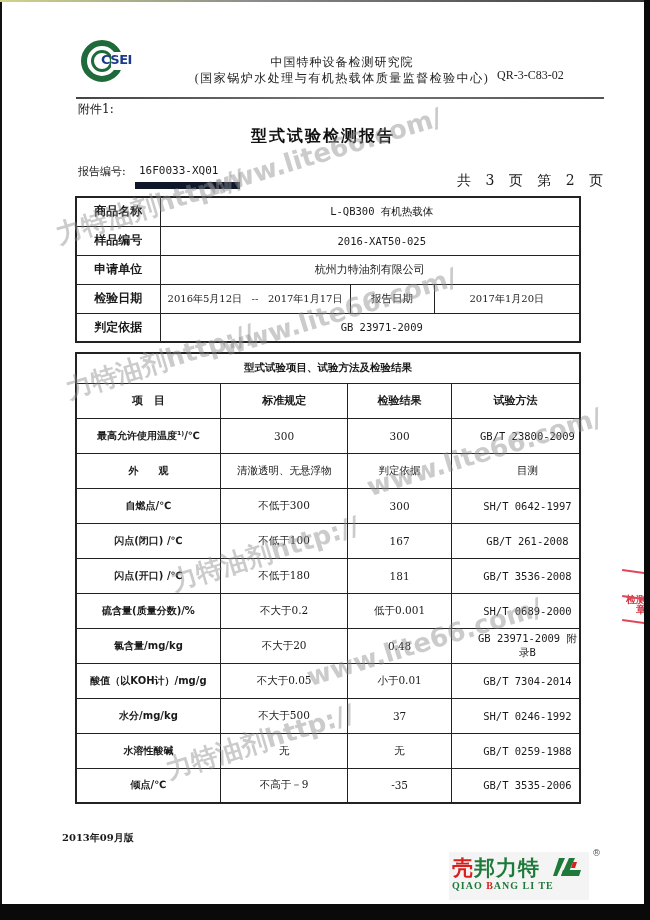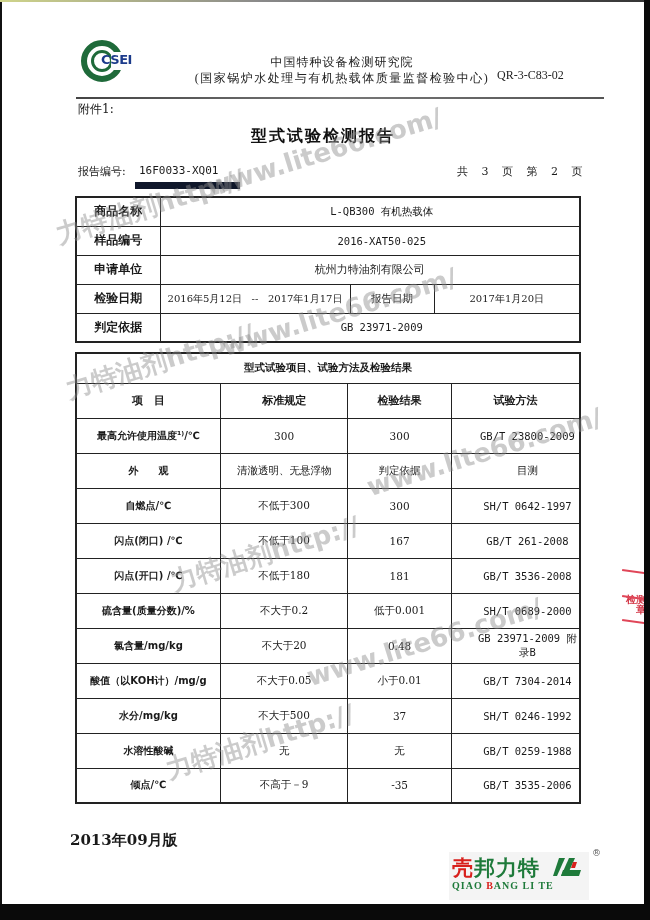--- a/index.html
+++ b/index.html
@@ -25,41 +25,41 @@
   .org .l1 { display: block; letter-spacing: 1px; }
   .org .l2 { display: block; letter-spacing: 1.5px; font-family: Liberation Serif, serif; }
   .docno { position: absolute; left: 495px; top: 66px; font-family: "Liberation Serif", serif; font-size: 12px; color: #222; }
   .hr { position: absolute; left: 74px; top: 95px; width: 528px; height: 2px; background: linear-gradient(90deg,#444,#777 50%,#555); }
   .attach { position: absolute; left: 76px; top: 99px; font-size: 12px; }
 
   .title { position: absolute; left: 0; width: 642px; top: 124px; text-align: center; font-size: 16px; font-weight: bold; letter-spacing: 2px; font-family: "DejaVu Serif", serif; color: #111; }
 
   .reportno-label { position: absolute; left: 76px; top: 162px; font-size: 11px; }
   .reportno { position: absolute; left: 133px; top: 162px; width: 105px; font-size: 11px; font-family: "DejaVu Sans Mono", monospace; border-bottom: 7px solid #0f172a; padding-bottom: 5px; padding-left: 4px; }
-  .pages { position: absolute; left: 455px; top: 162px; font-size: 11px; word-spacing: 6px; letter-spacing: 2px; }
+  .pages { position: absolute; left: 455px; top: 170px; font-size: 14px; word-spacing: 6px; letter-spacing: 2px; }
 
   
   table { border-collapse: collapse; position: absolute; font-size: 11px; }
   td { border: 1px solid #222; text-align: center; vertical-align: middle; }
   .t1 { left: 73px; top: 194px; width: 506px; border: 2px solid #222; }
   .t1 td.lab { width: 84px; font-weight: bold; font-family: "DejaVu Sans", sans-serif; font-size: 12px; }
   .t1 tr { height: 29px; }
   .mono { font-family: "DejaVu Sans Mono", monospace; font-size: 10.5px; padding-left: 24px; }
 
   .t2 { left: 73px; top: 350px; width: 506px; border: 2px solid #222; }
   .t2 .sec td { height: 30px; font-weight: bold; font-family: "DejaVu Sans", sans-serif; font-size: 10.5px; }
   .t2 .hd td { height: 35px; font-weight: bold; font-family: "DejaVu Sans", sans-serif; font-size: 11px; }
   .t2 .row td { height: 35px; font-size: 10.5px; }
   .t2 td.c1 { width: 145px; }
   .t2 td.c2 { width: 128px; }
   .t2 td.c3 { width: 104px; }
   .t2 td.c4 { width: 129px; }
   .t2 td.item { font-weight: bold; font-family: "DejaVu Sans", sans-serif; font-size: 10px; }
 
-  .edition { position: absolute; left: 68px; top: 829px; font-size: 15px; font-weight: bold; }
+  .edition { position: absolute; left: 60px; top: 829px; font-size: 10px; font-weight: bold; }
 
   .brand { position: absolute; left: 447px; top: 850px; width: 140px; height: 48px; background: #f4f4f4; }
   .brand .cn { position: absolute; left: 3px; top: 2px; font-family: Liberation Serif, serif; font-weight: bold; font-size: 21px; color: #1e7a3a; letter-spacing: 1px; }
   .brand .cn .red { color: #d8201c; }
   .brand .mark { position: absolute; left: 104px; top: 6px; width: 28px; height: 18px; }
   .brand .en { position: absolute; left: 3px; top: 28px; font-family: "Liberation Serif", serif; font-weight: bold; font-size: 10px; color: #1e7a3a; letter-spacing: 1px; }
   .brand .en .red { color: #d8201c; }
   .brand .reg { position: absolute; left: 143px; top: -4px; font-size: 9px; color: #555; }
 
   .stamp { position: absolute; left: 620px; top: 563px; width: 30px; height: 60px; color: #d43a4a; font-size: 10px; font-family: "DejaVu Sans", sans-serif; }

